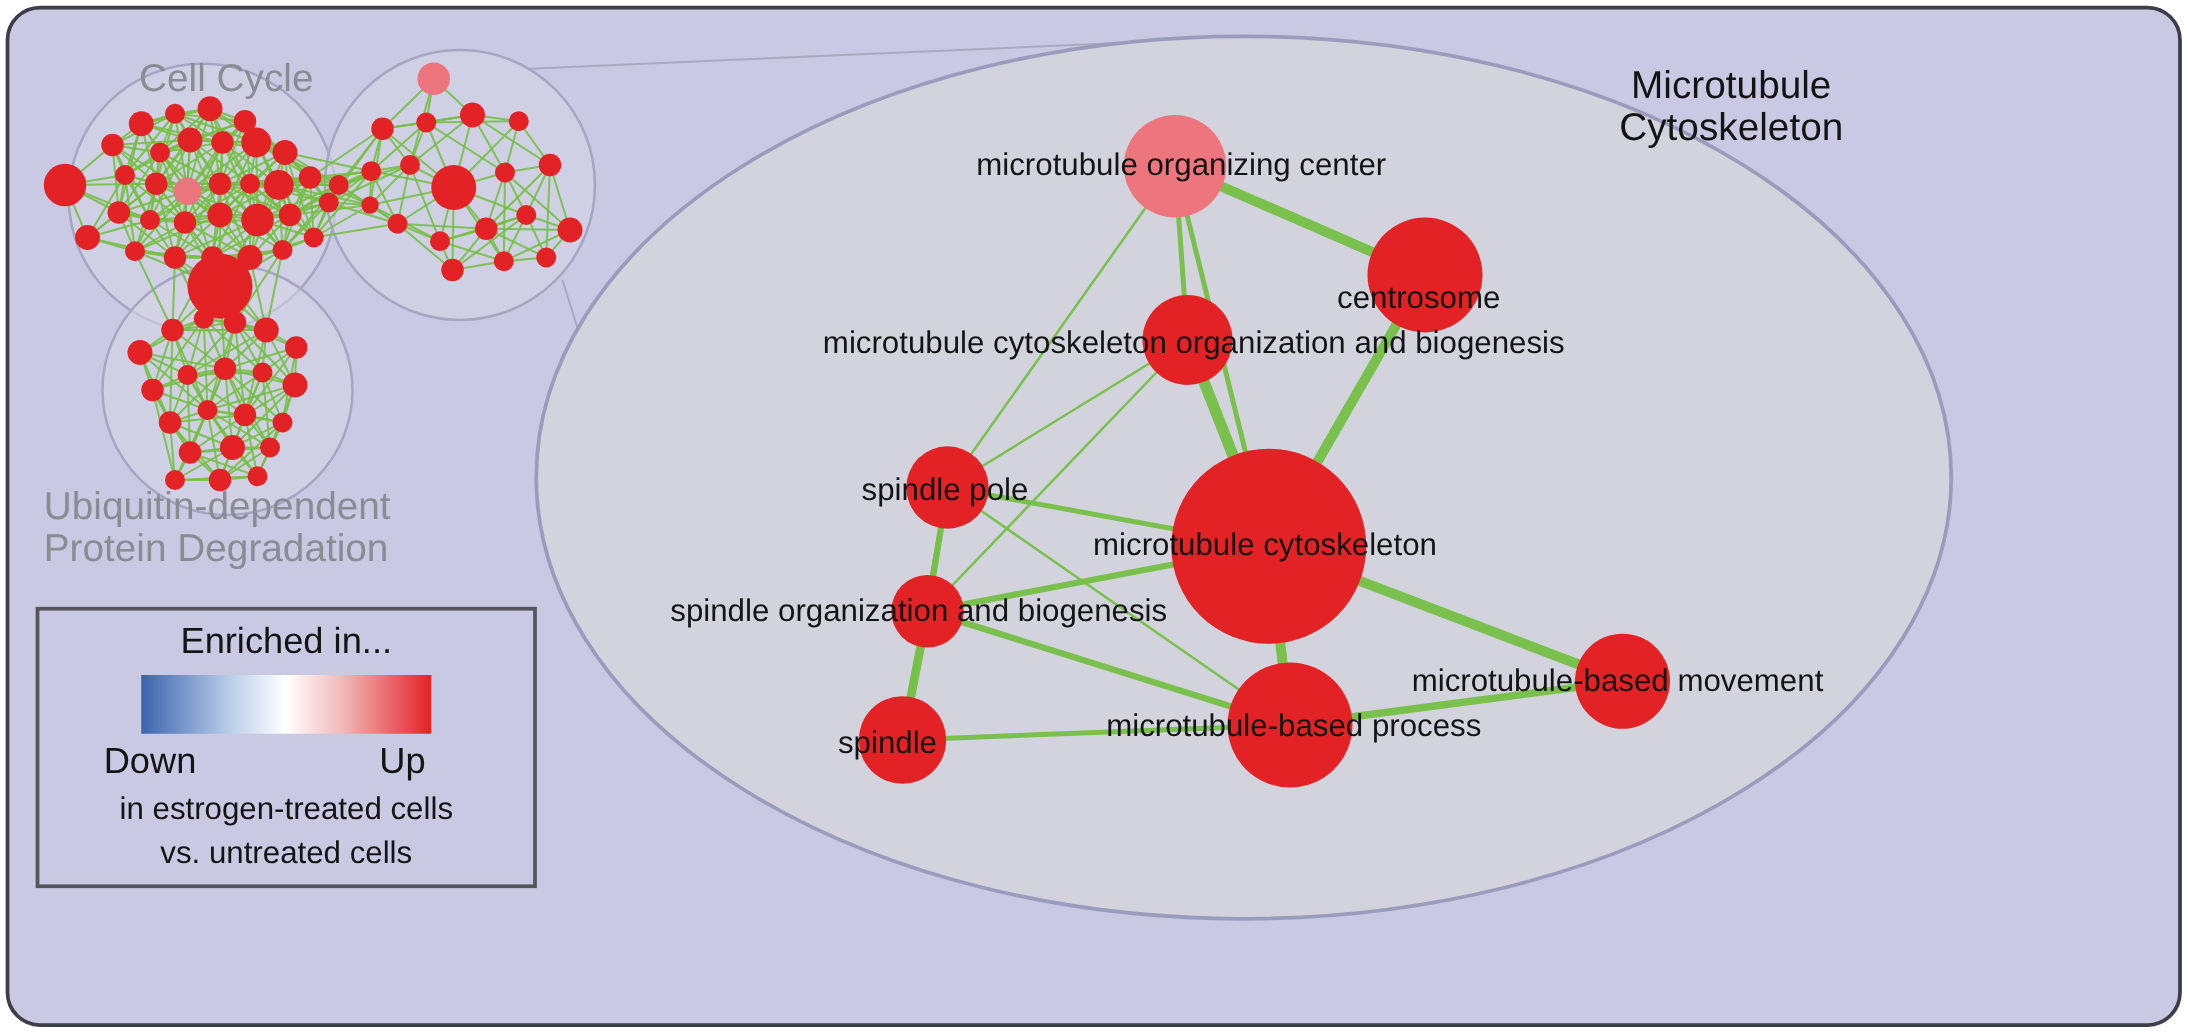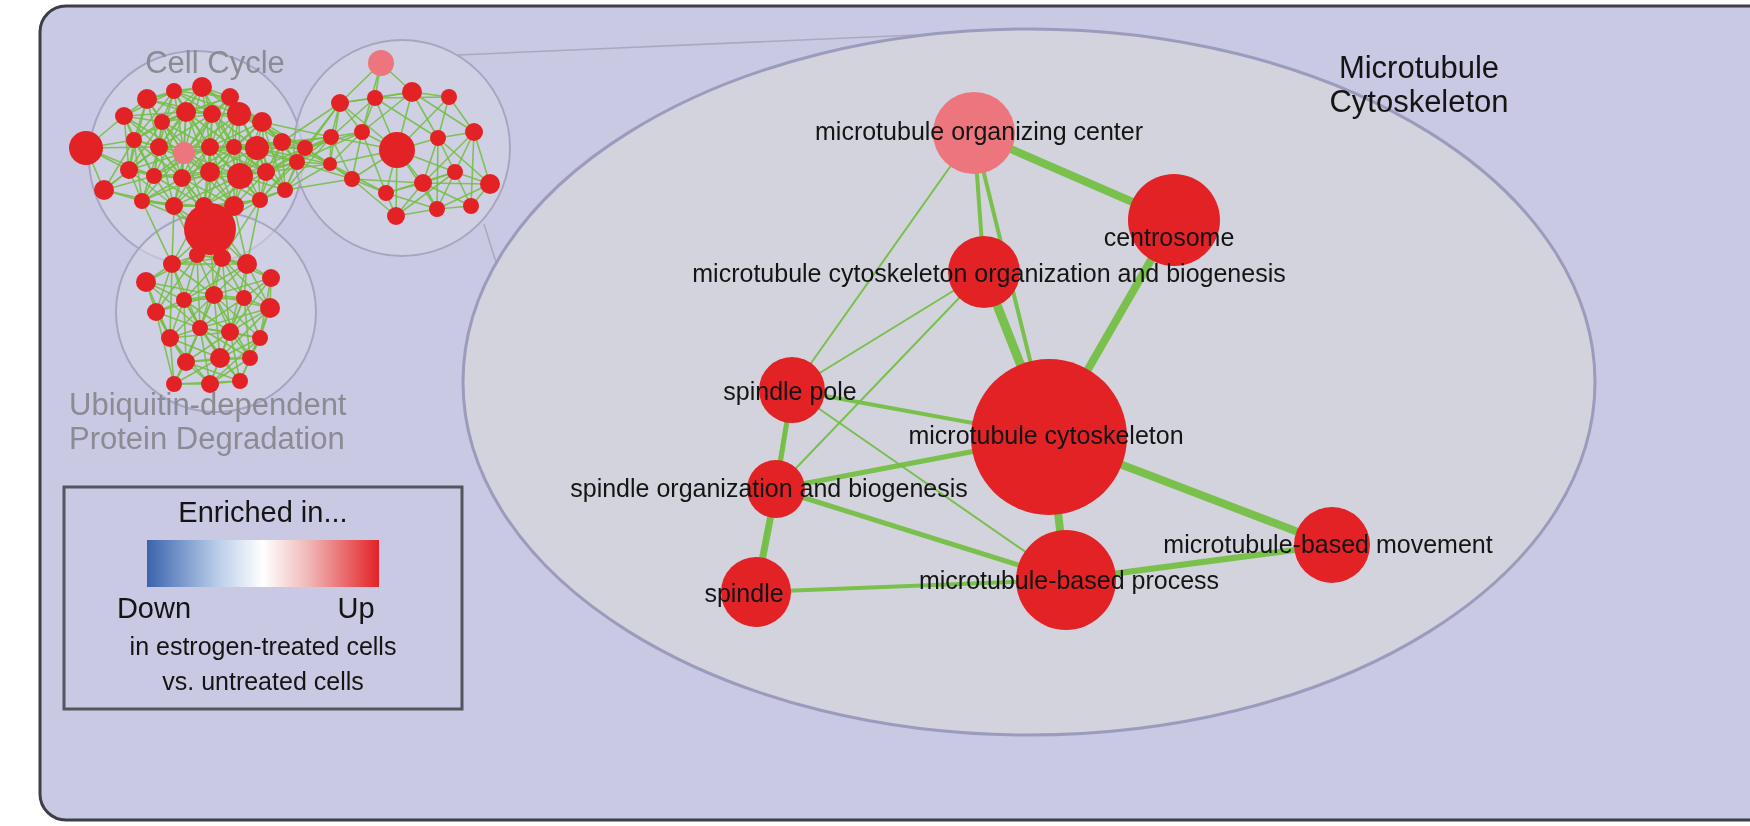--- a/index.html
+++ b/index.html
@@ -1,16 +1,16 @@
 <!DOCTYPE html>
 <html><head>
 <meta charset="utf-8">
 <style>
   html,body{margin:0;padding:0;background:#ffffff;}
-  #stage{width:1621px;height:826px;position:relative;font-family:"Liberation Sans","DejaVu Sans",sans-serif;padding-left:34px;}
+  #stage{width:1621px;height:826px;position:relative;font-family:"Liberation Sans","DejaVu Sans",sans-serif;}
   svg{display:block;}
   .cluster-circle{fill:rgba(214,214,229,0.55);stroke:#a6a6c3;stroke-width:2;}
   .detail-ellipse{fill:#d3d3de;stroke:#9b9bbd;stroke-width:3;}
   .ov-edge{stroke-opacity:0.9;}
   .det-edge{stroke-opacity:0.95;stroke-linecap:round;}
   .gray-label{fill:#8b8b93;font-family:"Liberation Sans","DejaVu Sans",sans-serif;font-size:31px;}
   .black-title{fill:#141414;font-family:"Liberation Sans","DejaVu Sans",sans-serif;font-size:31px;}
   .node-label{fill:#141414;font-family:"Liberation Sans","DejaVu Sans",sans-serif;font-size:25px;}
   .legend-title{fill:#141414;font-family:"Liberation Sans","DejaVu Sans",sans-serif;font-size:29px;}
   .legend-big{fill:#141414;font-family:"Liberation Sans","DejaVu Sans",sans-serif;font-size:29px;}

